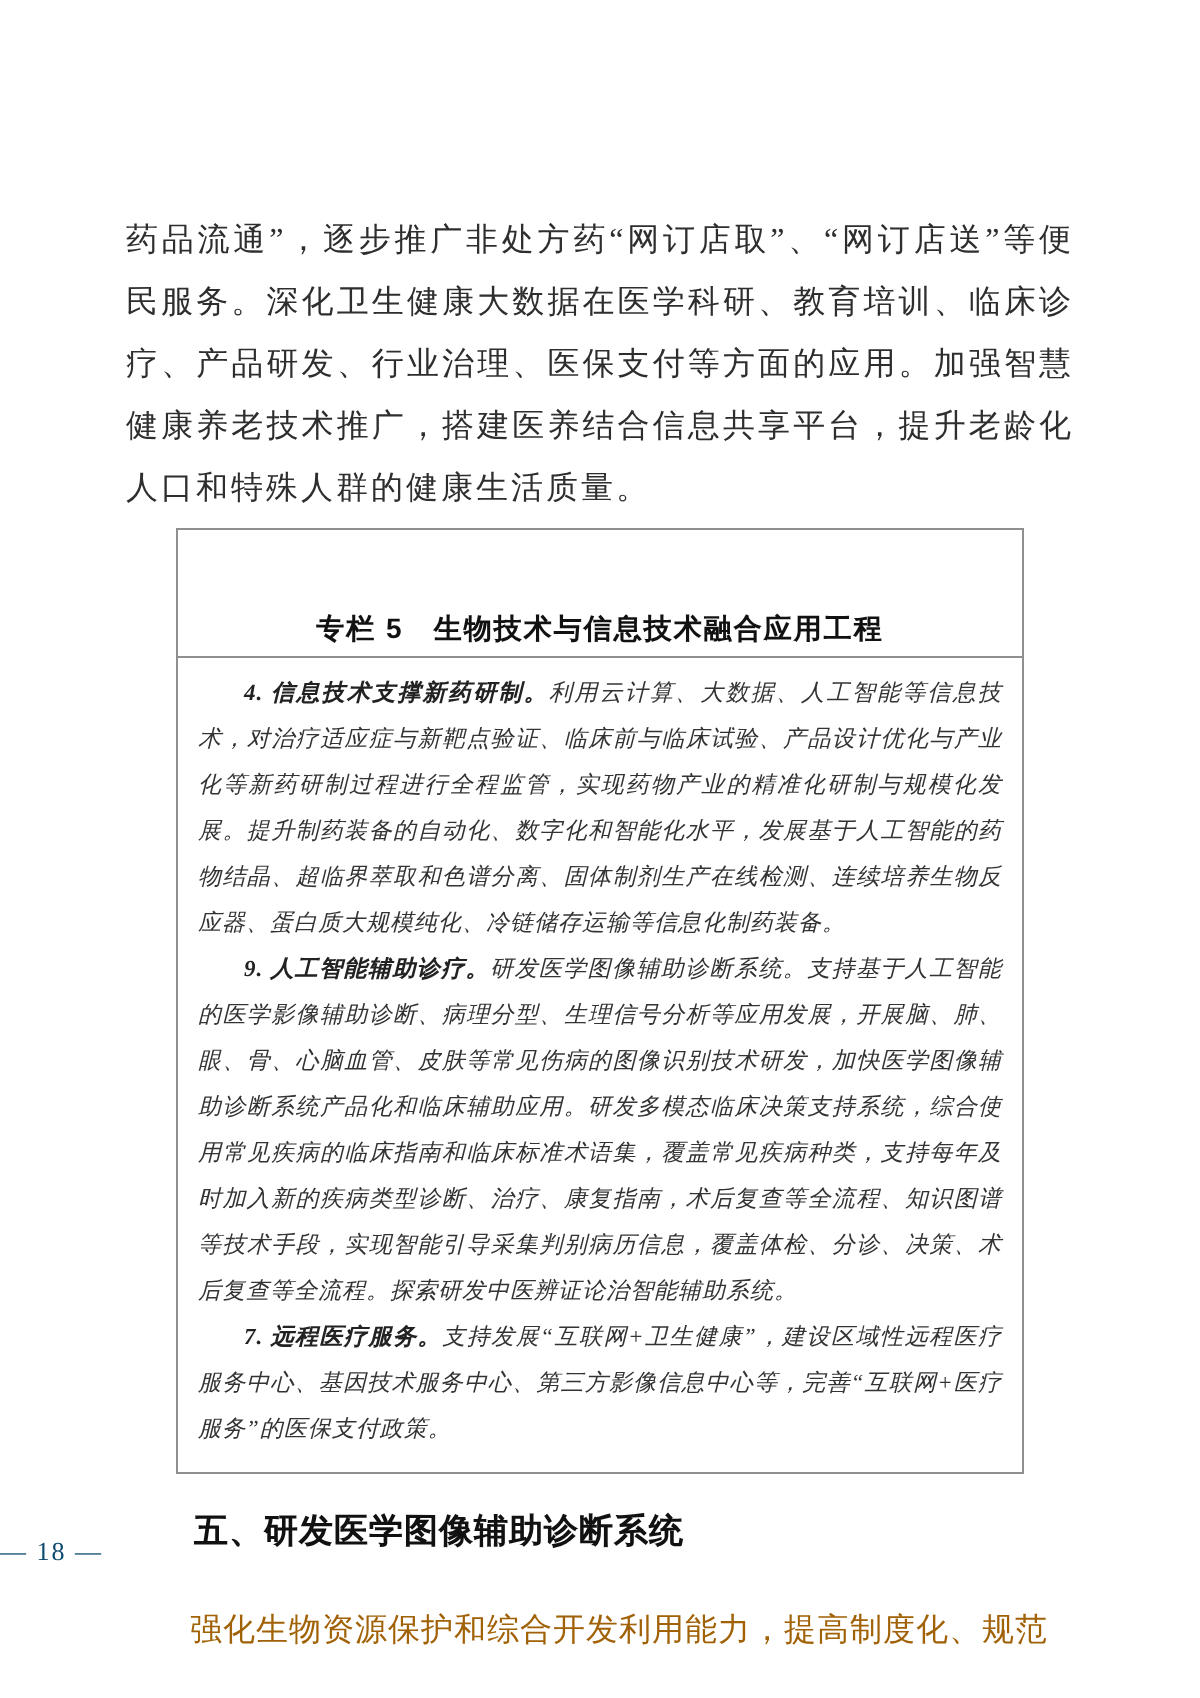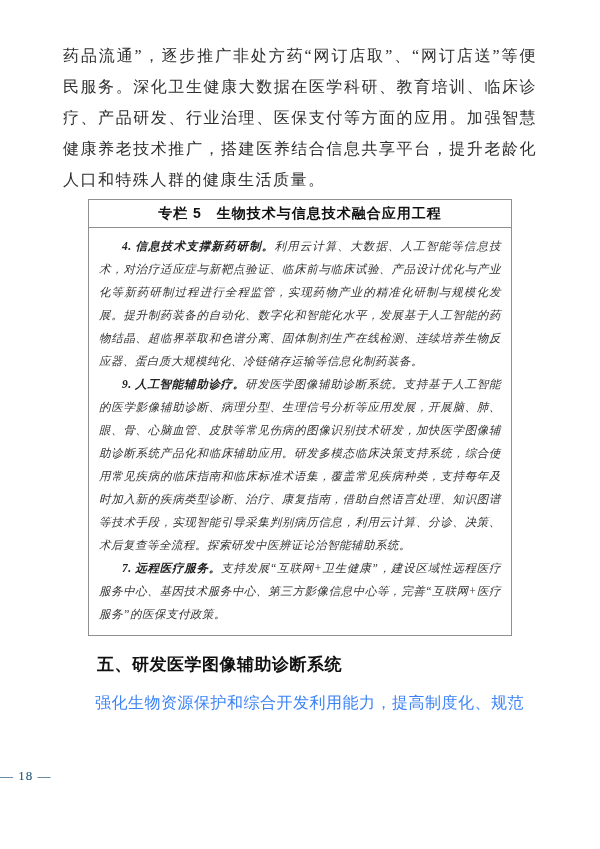--- a/index.html
+++ b/index.html
@@ -6,21 +6,21 @@
   html, body { background: #ffffff; }
   body { font-family: "Liberation Serif", "DejaVu Serif", serif; color: #2b2b2b; }
   .page {
     position: relative;
     width: 600px;
     height: 849px;
     background: #ffffff;
     overflow: hidden;
   }
   .content {
-    padding: 40px 63px 0 63px;
+    padding: 105px 63px 0 63px;
   }
   .intro {
     font-size: 16px;
     line-height: 31px;
     letter-spacing: 1.5px;
     text-align: justify;
     text-justify: inter-ideograph;
     color: #2e2e2e;
   }
   .column-box {
@@ -31,20 +31,21 @@
   }
   .column-box-header {
     border-bottom: 1px solid #8f8f8f;
     text-align: center;
     font-family: "Liberation Sans", "DejaVu Sans", sans-serif;
     font-weight: bold;
     font-size: 14px;
     letter-spacing: 1px;
     color: #111111;
     padding: 5px 0 4px 0;
+    margin-top: 36px;
   }
   .column-box-body {
     padding: 7px 10px 9px 10px;
   }
   .box-para {
     font-size: 11.5px;
     line-height: 23px;
     letter-spacing: 0.5px;
     text-indent: 2em;
     text-align: justify;
@@ -60,28 +61,28 @@
     margin-top: 16px;
     font-family: "Liberation Sans", "DejaVu Sans", sans-serif;
     font-weight: bold;
     font-size: 17px;
     letter-spacing: 0.5px;
     color: #111111;
     text-indent: 2em;
     line-height: 26px;
   }
   .section-para {
-    margin-top: 9px;
+    margin-top: 21px;
     font-size: 16px;
     line-height: 31px;
     letter-spacing: 0.5px;
     text-indent: 2em;
     text-align: justify;
     text-justify: inter-ideograph;
-    color: #3b82f6;
+    color: #a16207;
   }
   .page-number {
     position: absolute;
     top: 768px;
     left: 0;
     width: 100%;
     font-size: 13px;
     letter-spacing: 1px;
     color: #0c4a6e;
   }
@@ -93,21 +94,21 @@
   <div class="content">
 
     <p class="intro">药品流通”，逐步推广非处方药“网订店取”、“网订店送”等便民服务。深化卫生健康大数据在医学科研、教育培训、临床诊疗、产品研发、行业治理、医保支付等方面的应用。加强智慧健康养老技术推广，搭建医养结合信息共享平台，提升老龄化人口和特殊人群的健康生活质量。</p>
 
     <div class="column-box">
       <div class="column-box-header">专栏 5　生物技术与信息技术融合应用工程</div>
       <div class="column-box-body">
 
         <p class="box-para"><span class="lead">4. 信息技术支撑新药研制。</span><span>利用云计算、大数据、人工智能等信息技术，对治疗适应症与新靶点验证、临床前与临床试验、产品设计优化与产业化等新药研制过程进行全程监管，实现药物产业的精准化研制与规模化发展。提升制药装备的自动化、数字化和智能化水平，发展基于人工智能的药物结晶、超临界萃取和色谱分离、固体制剂生产在线检测、连续培养生物反应器、蛋白质大规模纯化、冷链储存运输等信息化制药装备。</span></p>
 
-        <p class="box-para"><span class="lead">9. 人工智能辅助诊疗。</span><span>研发医学图像辅助诊断系统。支持基于人工智能的医学影像辅助诊断、病理分型、生理信号分析等应用发展，开展脑、肺、眼、骨、心脑血管、皮肤等常见伤病的图像识别技术研发，加快医学图像辅助诊断系统产品化和临床辅助应用。研发多模态临床决策支持系统，综合使用常见疾病的临床指南和临床标准术语集，覆盖常见疾病种类，支持每年及时加入新的疾病类型诊断、治疗、康复指南，借助自然语言处理、知识图谱等技术手段，实现智能引导采集判别病历信息，利用云计算、分诊、决策、术后复查等全流程。探索研发中医辨证论治智能辅助系统。</span></p>
+        <p class="box-para"><span class="lead">9. 人工智能辅助诊疗。</span><span>研发医学图像辅助诊断系统。支持基于人工智能的医学影像辅助诊断、病理分型、生理信号分析等应用发展，开展脑、肺、眼、骨、心脑血管、皮肤等常见伤病的图像识别技术研发，加快医学图像辅助诊断系统产品化和临床辅助应用。研发多模态临床决策支持系统，综合使用常见疾病的临床指南和临床标准术语集，覆盖常见疾病种类，支持每年及时加入新的疾病类型诊断、治疗、康复指南，术后复查等全流程、知识图谱等技术手段，实现智能引导采集判别病历信息，覆盖体检、分诊、决策、术后复查等全流程。探索研发中医辨证论治智能辅助系统。</span></p>
 
         <p class="box-para"><span class="lead">7. 远程医疗服务。</span><span>支持发展“互联网+卫生健康”，建设区域性远程医疗服务中心、基因技术服务中心、第三方影像信息中心等，完善“互联网+医疗服务”的医保支付政策。</span></p>
 
       </div>
     </div>
 
     <h2 class="section-heading">五、研发医学图像辅助诊断系统</h2>
 
     <p class="section-para">强化生物资源保护和综合开发利用能力，提高制度化、规范</p>
 

